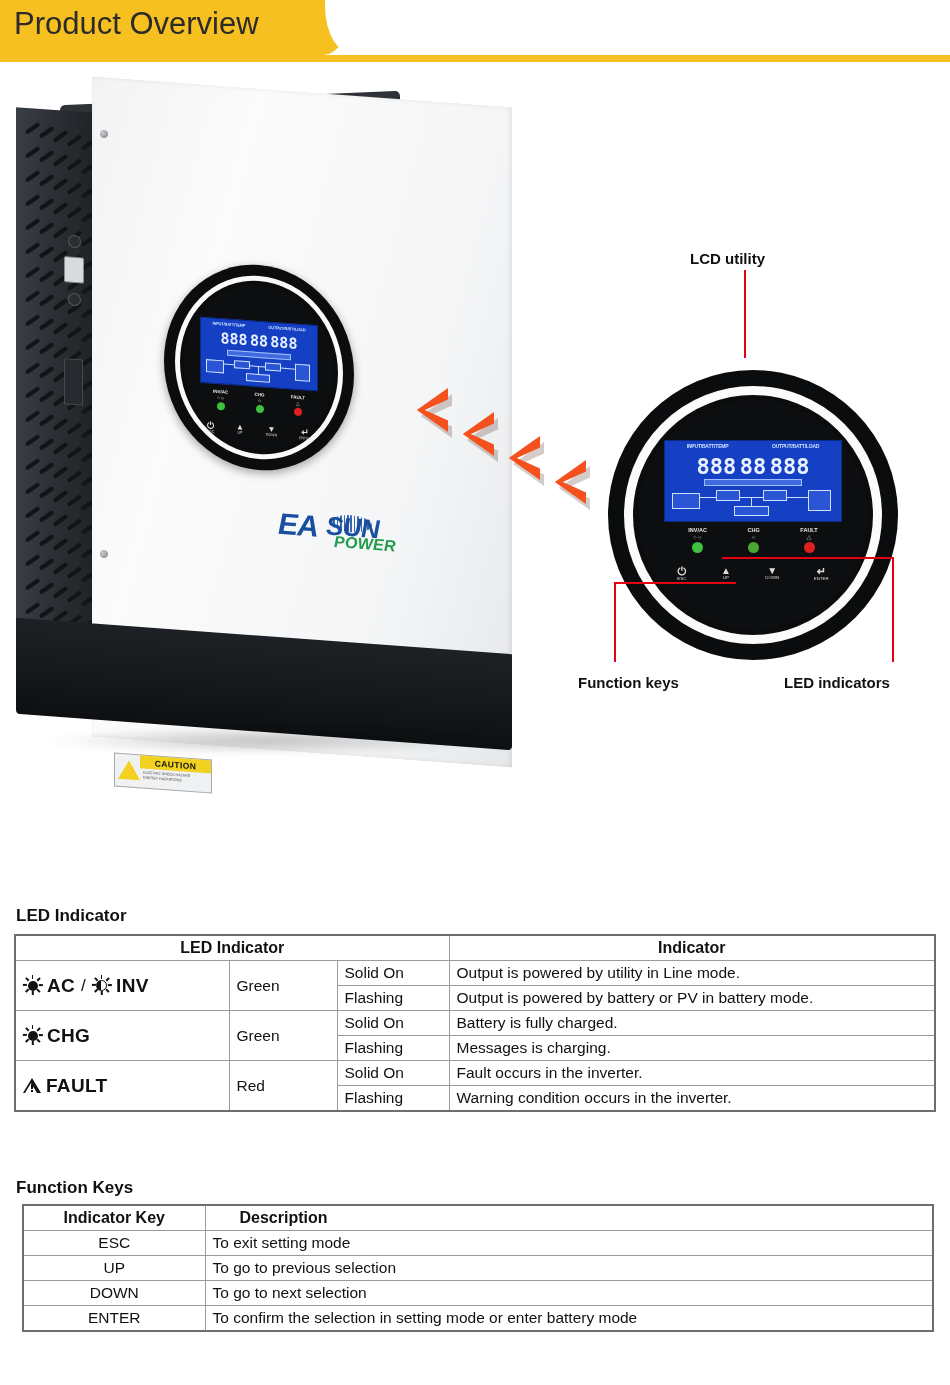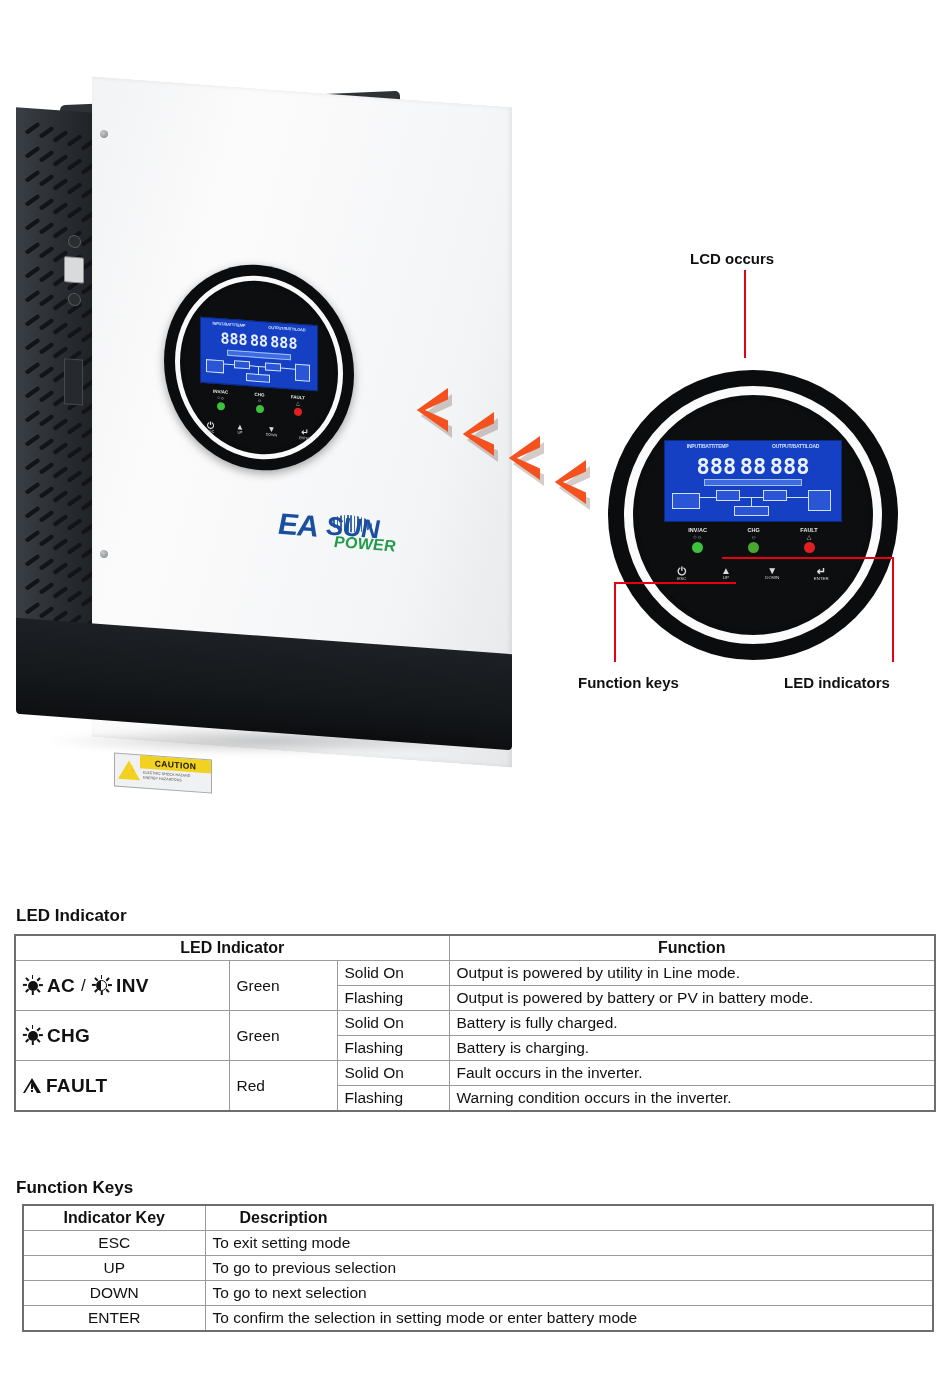--- a/index.html
+++ b/index.html
@@ -308,20 +308,28 @@
     content: ""; position: absolute; left: 0; top: 6px;
     width: 1.6px; height: 1.6px; background: #111;
   }
   .slash { font-size: 17px; color: #111; font-weight: normal; margin: 0 1px; }
 </style>
 </head>
 <body>
 
 <div class="page">
 
+  <div class="header">
+    <div class="header-bar"></div>
+    <div class="header-tab"></div>
+    <div class="header-tab-curve"></div>
+    <div class="header-tab-cut"></div>
+    <div class="header-underline"></div>
+    <div class="header-title">Product Overview</div>
+  </div>
 
   <div class="photo-area">
 
     <div class="inverter">
       <div class="inv-topcap">
         <div class="inv-topcap-notch"></div>
       </div>
 
       <div class="inv-sidepanel">
         <div id="vents">
@@ -614,21 +622,21 @@
           <div class="key-item">
             <span class="key-glyph" style="font-size:11px;">↵</span>
             <span class="key-lbl" style="font-size:4.4px;">ENTER</span>
           </div>
         </div>
 
       </div>
     </div>
 
     <div class="cl" style="left:744px; top:200px; width:2px; height:88px;"></div>
-    <div class="callout-label" style="left:690px; top:180px;">LCD occurs</div>
+    <div class="callout-label" style="left:690px; top:180px;">LCD utility</div>
 
     <div class="cl" style="left:722px; top:487px; width:172px; height:2px;"></div>
     <div class="cl" style="left:892px; top:487px; width:2px; height:105px;"></div>
     <div class="callout-label" style="left:784px; top:604px;">LED indicators</div>
 
     <div class="cl" style="left:614px; top:512px; width:122px; height:2px;"></div>
     <div class="cl" style="left:614px; top:512px; width:2px; height:80px;"></div>
     <div class="callout-label" style="left:578px; top:604px;">Function keys</div>
 
   </div>
@@ -638,21 +646,21 @@
   <table class="doc outer-frame" style="left:14px; top:934px; width:922px;">
     <colgroup>
       <col style="width:214px">
         <col style="width:108px">
         <col style="width:112px">
         <col>
     </colgroup>
     <thead>
       <tr>
         <th colspan="3">LED Indicator</th>
-        <th>Function</th>
+        <th>Indicator</th>
       </tr>
     </thead>
     <tbody>
 
       <tr>
         <td rowspan="2">
           <span class="ledname">
             <span class="sunicon">
                 <span class="core"></span>
                 <span class="ray" style="transform: rotate(0deg);"></span>
@@ -705,21 +713,21 @@
               </span>
             <span>CHG</span>
           </span>
         </td>
         <td rowspan="2">Green</td>
         <td>Solid On</td>
         <td>Battery is fully charged.</td>
       </tr>
       <tr>
         <td>Flashing</td>
-        <td>Battery is charging.</td>
+        <td>Messages is charging.</td>
       </tr>
 
       <tr>
         <td rowspan="2">
           <span class="ledname">
             <span class="tri-icon">
                 <span class="tri-bang"></span>
               </span>
             <span>FAULT</span>
           </span>

